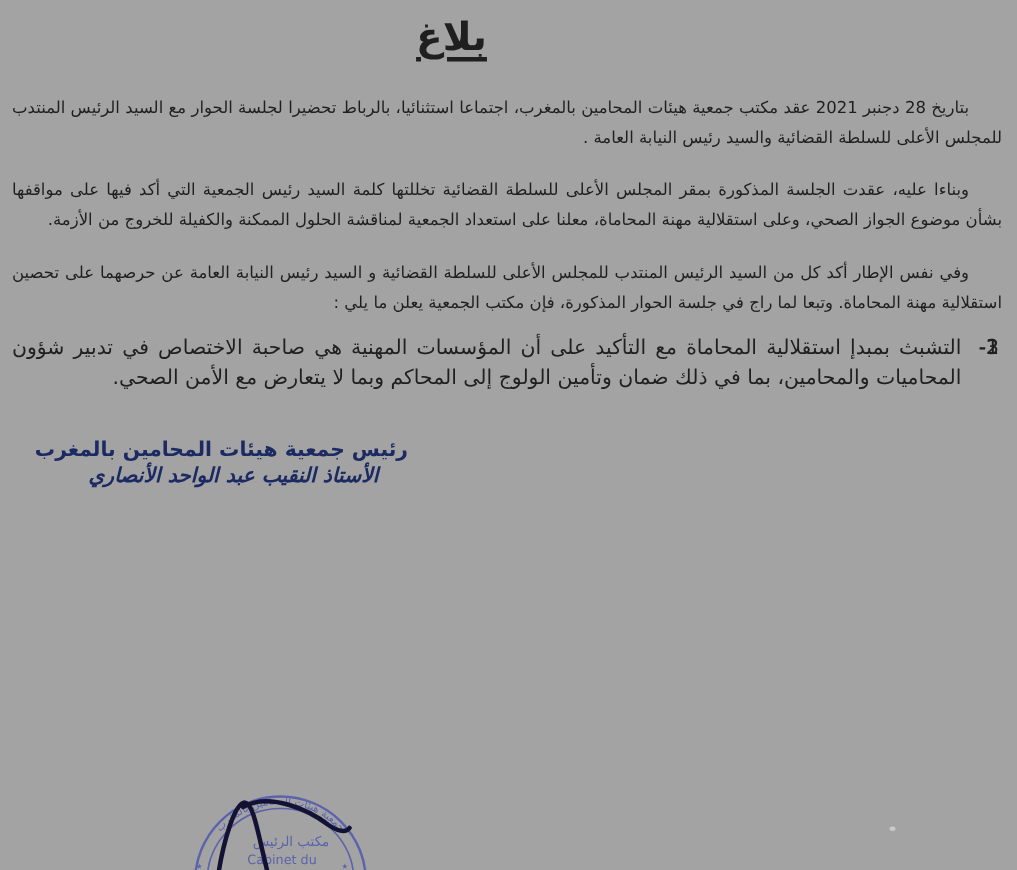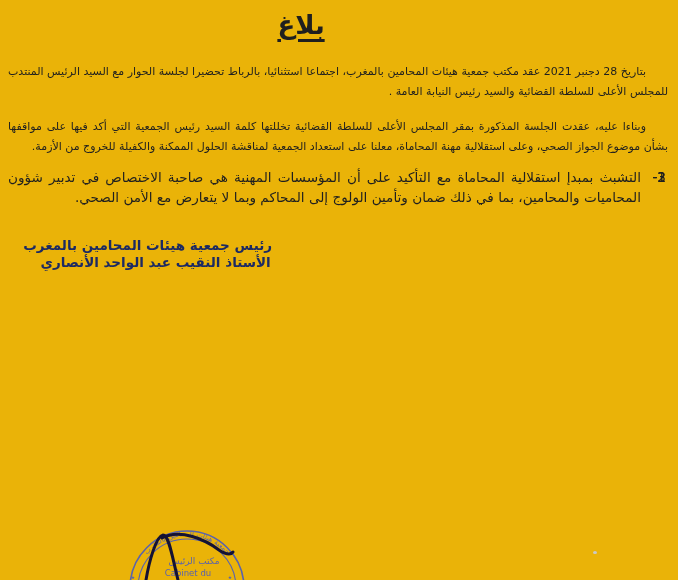--- a/index.html
+++ b/index.html
@@ -1,19 +1,19 @@
 <!DOCTYPE html>
 <html lang="ar" dir="rtl"><head>
 <meta charset="utf-8">
 <style>
   html,body{margin:0;padding:0;background:#e8e8e8;}
   .page{
     position:relative;
     width:678px;height:580px;
-    background:#eab308;
+    background:#a3a3a3;
     overflow:hidden;
     direction:rtl;
     font-family:"DejaVu Sans",sans-serif;
     color:#1f1f1f;
     margin:0 auto;
   }
   .title{
     width:fit-content;
     margin:10px auto 0 auto;
     transform:translateX(-38px);
@@ -60,20 +60,21 @@
   .signature{
     width:fit-content;
     margin:30px 406px 17px 0;
     text-align:center;
     color:#1c2a63;
     font-weight:bold;
     font-size:13.5px;
     line-height:17px;
   }
   .signature .sig-name{
+    font-style:italic;
     transform:translateX(8px);
     display:block;
   }
   .stamp{
     position:absolute;
     left:122px;top:526px;
     width:130px;height:54px;
   }
   .speck{
     position:absolute;
@@ -87,20 +88,21 @@
 <body>
 
 <div class="page">
 
   <div class="title">بلاغ</div>
 
   <p class="para p1">بتاريخ 28 دجنبر 2021 عقد مكتب جمعية هيئات المحامين بالمغرب، اجتماعا استثنائيا، بالرباط تحضيرا لجلسة الحوار مع السيد الرئيس المنتدب للمجلس الأعلى للسلطة القضائية والسيد رئيس النيابة العامة .</p>
 
   <p class="para p2">وبناءا عليه، عقدت الجلسة المذكورة بمقر المجلس الأعلى للسلطة القضائية تخللتها كلمة السيد رئيس الجمعية التي أكد فيها على مواقفها بشأن موضوع الجواز الصحي، وعلى استقلالية مهنة المحاماة، معلنا على استعداد الجمعية لمناقشة الحلول الممكنة والكفيلة للخروج من الأزمة.</p>
 
+  <p class="para p3">وفي نفس الإطار أكد كل من السيد الرئيس المنتدب للمجلس الأعلى للسلطة القضائية و السيد رئيس النيابة العامة عن حرصهما على تحصين استقلالية مهنة المحاماة. وتبعا لما راج في جلسة الحوار المذكورة، فإن مكتب الجمعية يعلن ما يلي :</p>
 
   <div class="list">
     <div class="list-item">
       <span class="num">1-</span>
     </div>
     <div class="list-item">
       <span class="num">2-</span>
     </div>
     <div class="list-item">
       <span class="num">3-</span>

